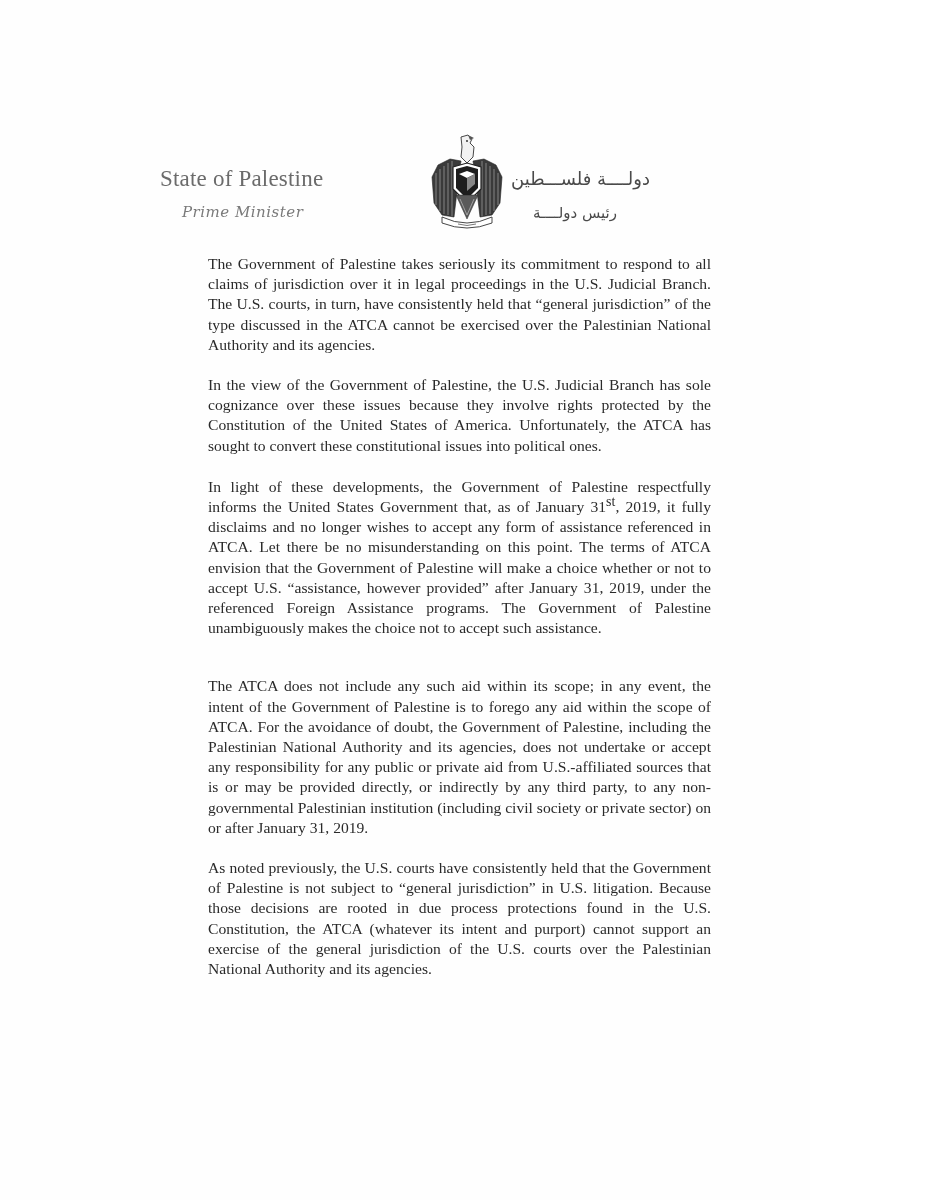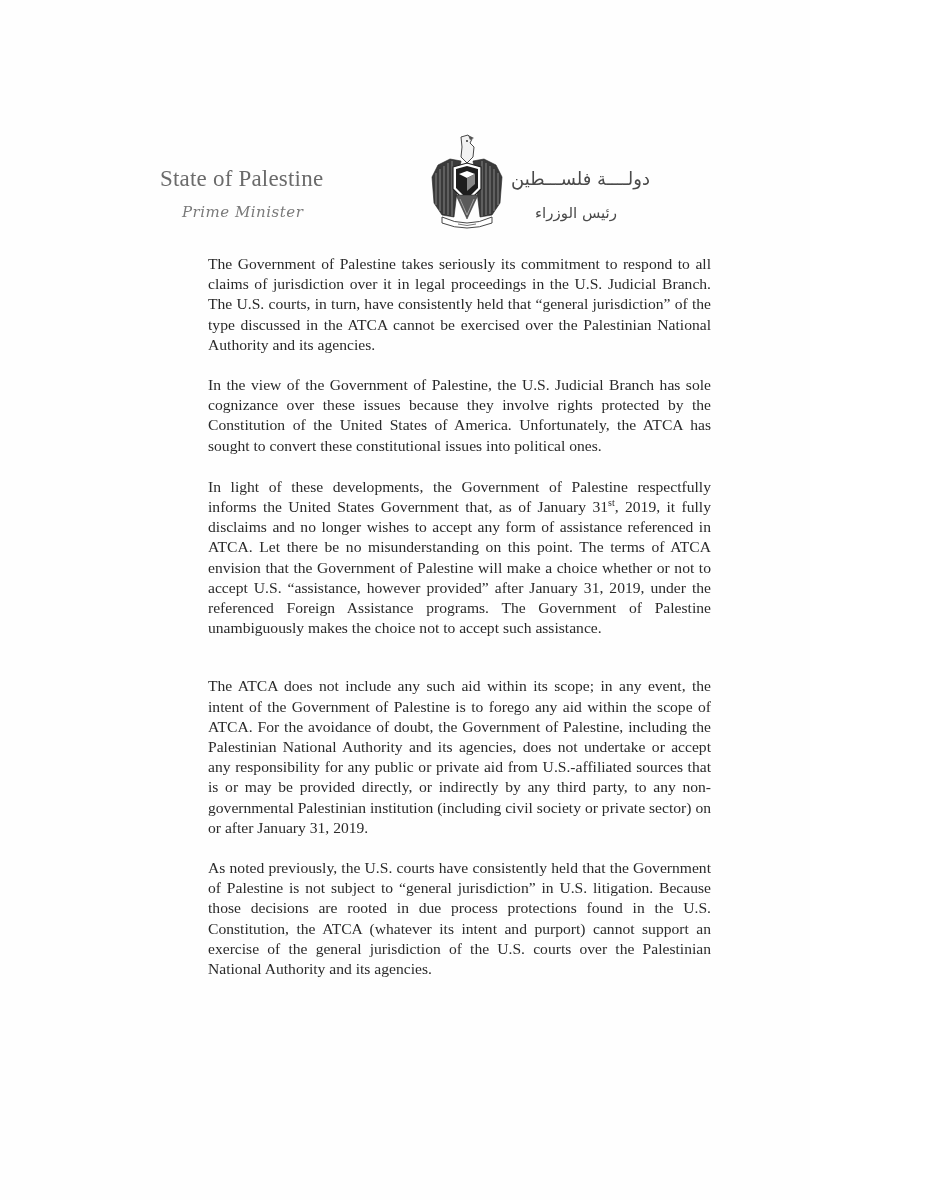--- a/index.html
+++ b/index.html
@@ -35,21 +35,21 @@
       position: absolute; left: 208px; top: 254px; width: 503px;
       font-family: Liberation Serif, serif;
       font-size: 15.6px; line-height: 20.2px; color: #2a2a2a;
       text-align: justify;
     }
     .body p { margin: 0; }
     .p1 { margin-bottom: 20px !important; }
     .p2 { margin-bottom: 21px !important; }
     .p3 { margin-bottom: 38px !important; }
     .p4 { margin-bottom: 20px !important; }
-    sup { font-size: 10px; line-height: 0; vertical-align: 6px; }
+    sup { font-size: 14px; line-height: 0; vertical-align: 6px; }
   </style>
 </head>
 <body>
 
 <div class="page">
 
   <div class="hdr-en-title">State of Palestine</div>
   <div class="hdr-en-sub">Prime Minister</div>
 
   <svg class="emblem" viewBox="0 0 78 100">
@@ -70,21 +70,21 @@
     <path d="M39 45 L47 41 L47 51 L39 58 Z" fill="#888"></path>
 
     <path d="M28 62 L39 86 L50 62 Z" fill="#5a5a5a" stroke="#222" stroke-width="0.5"></path>
     <path d="M32 66 L39 82 L46 66" stroke="#ccc" stroke-width="0.6" fill="none"></path>
 
     <path d="M14 84 Q39 96 64 84 L64 90 Q39 100 14 90 Z" fill="#ffffff" stroke="#333" stroke-width="0.9"></path>
     <path d="M30 91 Q39 94 48 91" stroke="#555" stroke-width="0.8" fill="none"></path>
   </svg>
 
   <div class="hdr-ar-title">دولــــة فلســـطين</div>
-  <div class="hdr-ar-sub">رئيس الوزراء</div>
+  <div class="hdr-ar-sub">رئيس دولــــة</div>
 
   <div class="body">
     <p class="p1">The Government of Palestine takes seriously its commitment to respond to all claims of jurisdiction over it in legal proceedings in the U.S. Judicial Branch. The U.S. courts, in turn, have consistently held that “general jurisdiction” of the type discussed in the ATCA cannot be exercised over the Palestinian National Authority and its agencies.</p>
     <p class="p2">In the view of the Government of Palestine, the U.S. Judicial Branch has sole cognizance over these issues because they involve rights protected by the Constitution of the United States of America. Unfortunately, the ATCA has sought to convert these constitutional issues into political ones.</p>
     <p class="p3"><span>In light of these developments, the Government of Palestine respectfully informs the United States Government that, as of January 31</span><sup>st</sup><span>, 2019, it fully disclaims and no longer wishes to accept any form of assistance referenced in ATCA.  Let there be no misunderstanding on this point. The terms of ATCA envision that the Government of Palestine will make a choice whether or not to accept U.S. “assistance, however provided” after January 31, 2019, under the referenced Foreign Assistance programs. The Government of Palestine unambiguously makes the choice not to accept such assistance.</span></p>
     <p class="p4">The ATCA does not include any such aid within its scope; in any event, the intent of the Government of Palestine is to forego any aid within the scope of ATCA. For the avoidance of doubt, the Government of Palestine, including the Palestinian National Authority and its agencies, does not undertake or accept any responsibility for any public or private aid from U.S.-affiliated sources that is or may be provided directly, or indirectly by any third party, to any non-governmental Palestinian institution (including civil society or private sector) on or after January 31, 2019.</p>
     <p class="p5">As noted previously, the U.S. courts have consistently held that the Government of Palestine is not subject to “general jurisdiction” in U.S. litigation. Because those decisions are rooted in due process protections found in the U.S. Constitution, the ATCA (whatever its intent and purport) cannot support an exercise of the general jurisdiction of the U.S. courts over the Palestinian National Authority and its agencies.</p>
   </div>
 
 </div>

